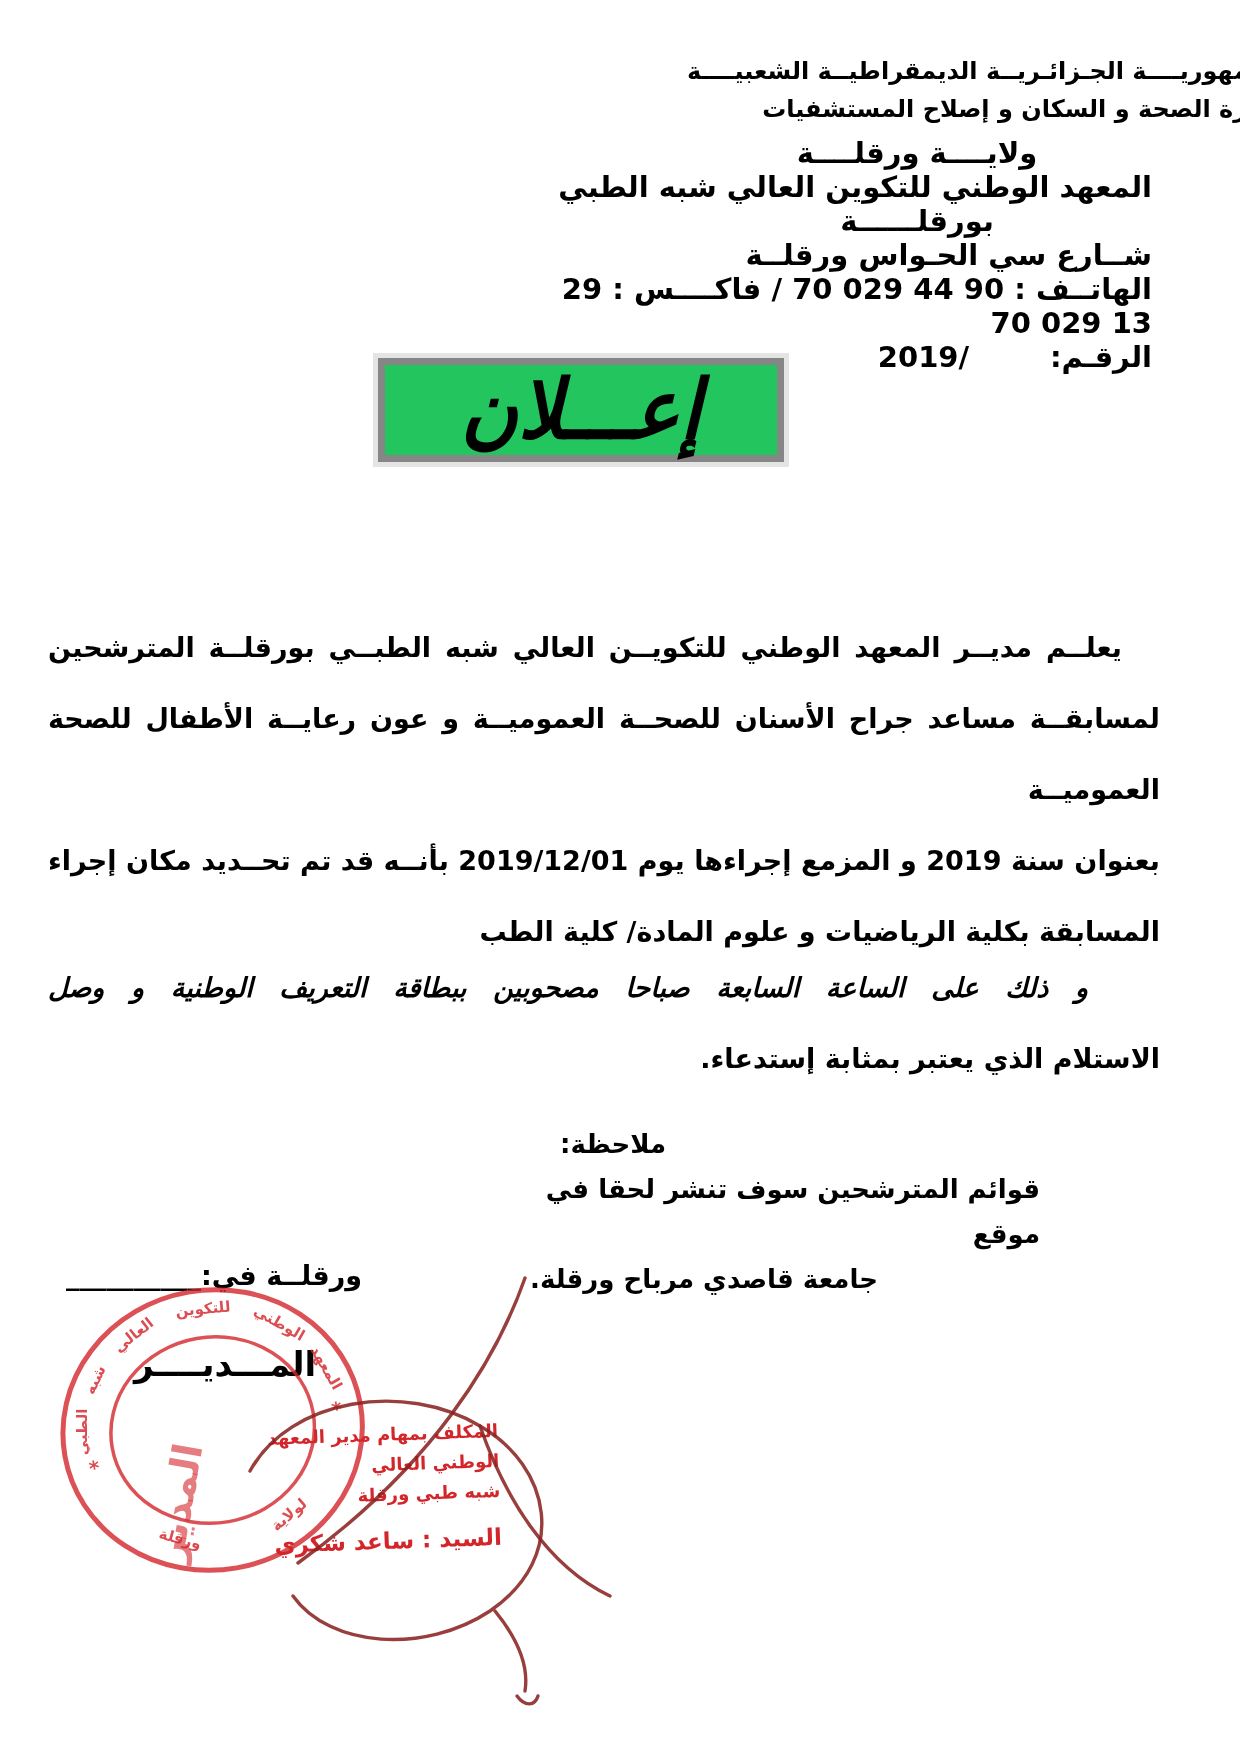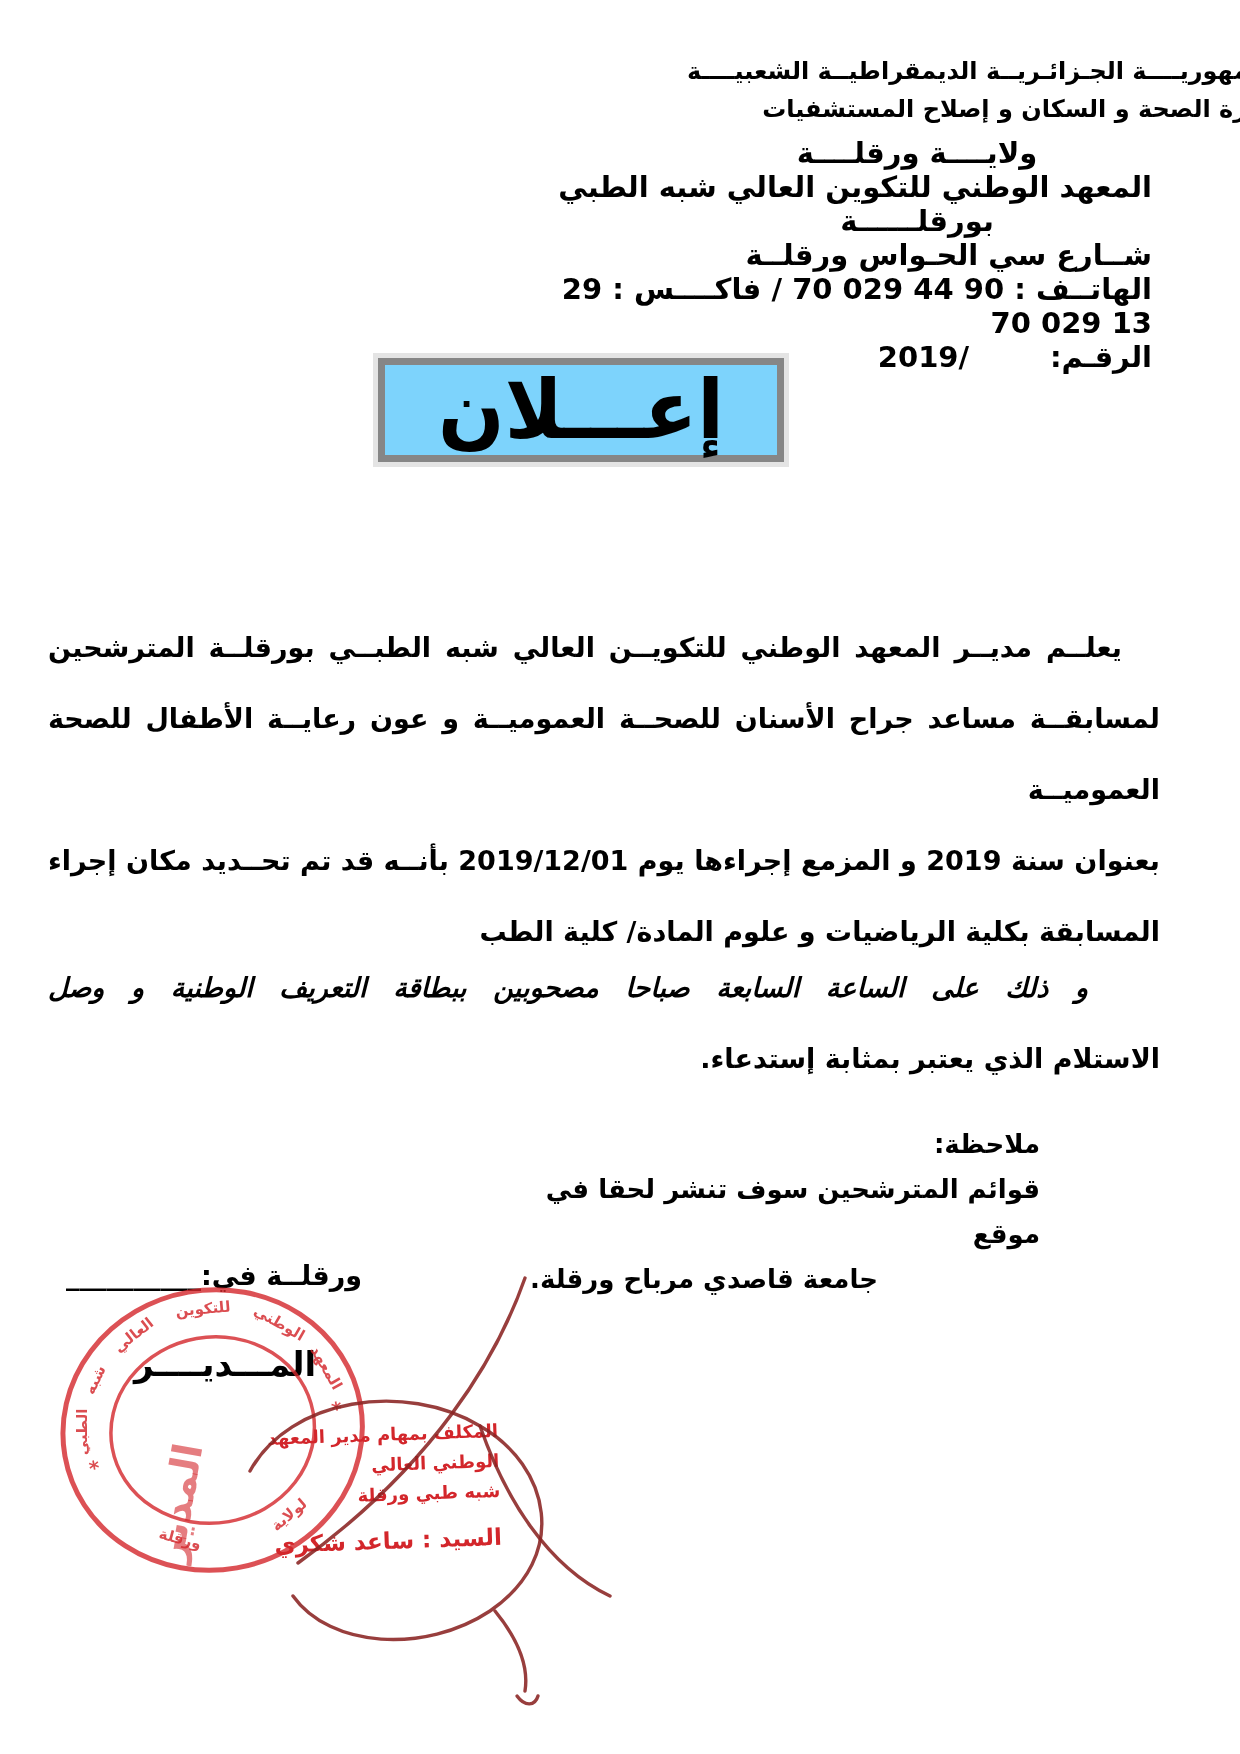--- a/index.html
+++ b/index.html
@@ -15,35 +15,35 @@
   }
   
   .rep-header{position:absolute;top:52px;left:0;width:100%;text-align:right;font-size:24px;line-height:38px;padding-left:44px;}
   
   .inst{position:absolute;top:136px;right:88px;width:620px;font-size:29px;line-height:34px;text-align:right;}
   .inst .ctr{width:470px;margin-right:0;margin-left:auto;text-align:center;}
   .inst .num{white-space:pre;}
   
   .title-box{
     position:absolute;left:378px;top:358px;width:392px;height:90px;
-    background:#7dd3fc;border:7px solid #868686;outline:5px solid #e4e4e4;
-    display:flex;align-items:center;justify-content:center;
+    background:#22c55e;border:7px solid #868686;outline:5px solid #e4e4e4;
+    display:flex;align-items:center;justify-content:center;font-style:italic;
   }
   .title-box .ttl{font-size:78px;line-height:90px;transform:scaleY(1.05);}
   
   .para{position:absolute;left:48px;width:1112px;font-size:27px;}
   .p1{top:612px;}
   .p2{top:952px;}
   .jline{line-height:71px;text-align:justify;text-align-last:justify;}
   .rline{line-height:71px;text-align:right;}
   .ind1{text-indent:38px;}
   .ind2{text-indent:72px;font-style:italic;}
   
   .note{position:absolute;top:1122px;right:200px;width:510px;font-size:26px;line-height:45px;text-align:right;}
-  .note .lbl{padding-left:0;padding-right:0;text-align:right;padding-inline-start:0;padding-inline-end:30px;}
+  .note .lbl{padding-left:0;padding-right:0;text-align:left;padding-inline-start:0;padding-inline-end:30px;}
   .note .ctr{text-align:left;}
   
   .place-line{position:absolute;top:1260px;left:70px;width:292px;font-size:27px;white-space:nowrap;text-align:right;direction:rtl;}
   
   .director{position:absolute;top:1344px;left:134px;font-size:34px;letter-spacing:1px;}
   
   .stamp-svg{position:absolute;left:28px;top:1272px;}
   .stamp-svg text{font-family:"DejaVu Sans",sans-serif;font-weight:bold;}
   .sig-svg{position:absolute;left:195px;top:1266px;}
   .delegate{position:absolute;left:260px;top:1420px;width:240px;color:#d3262b;font-size:18px;line-height:30px;text-align:right;direction:rtl;transform:rotate(-2deg);}

